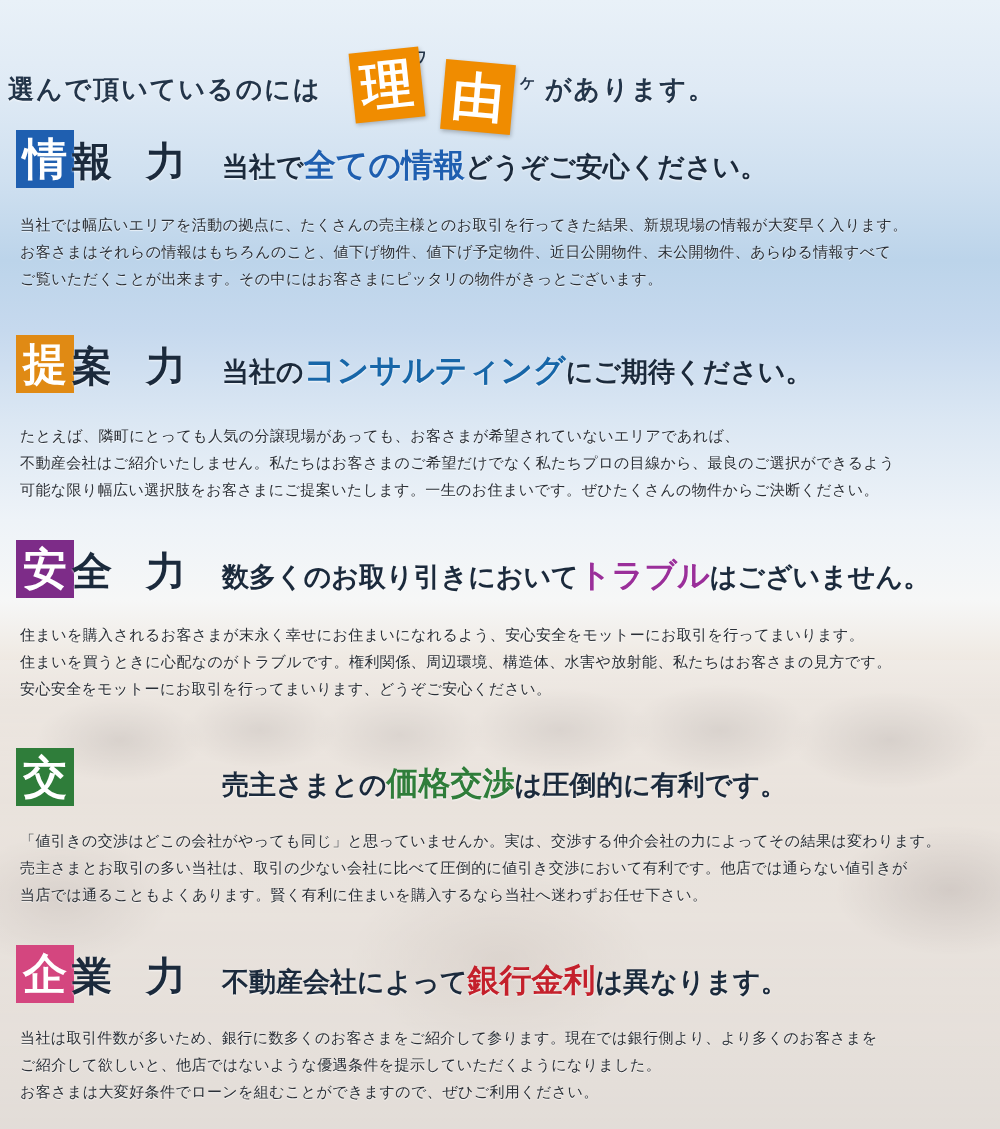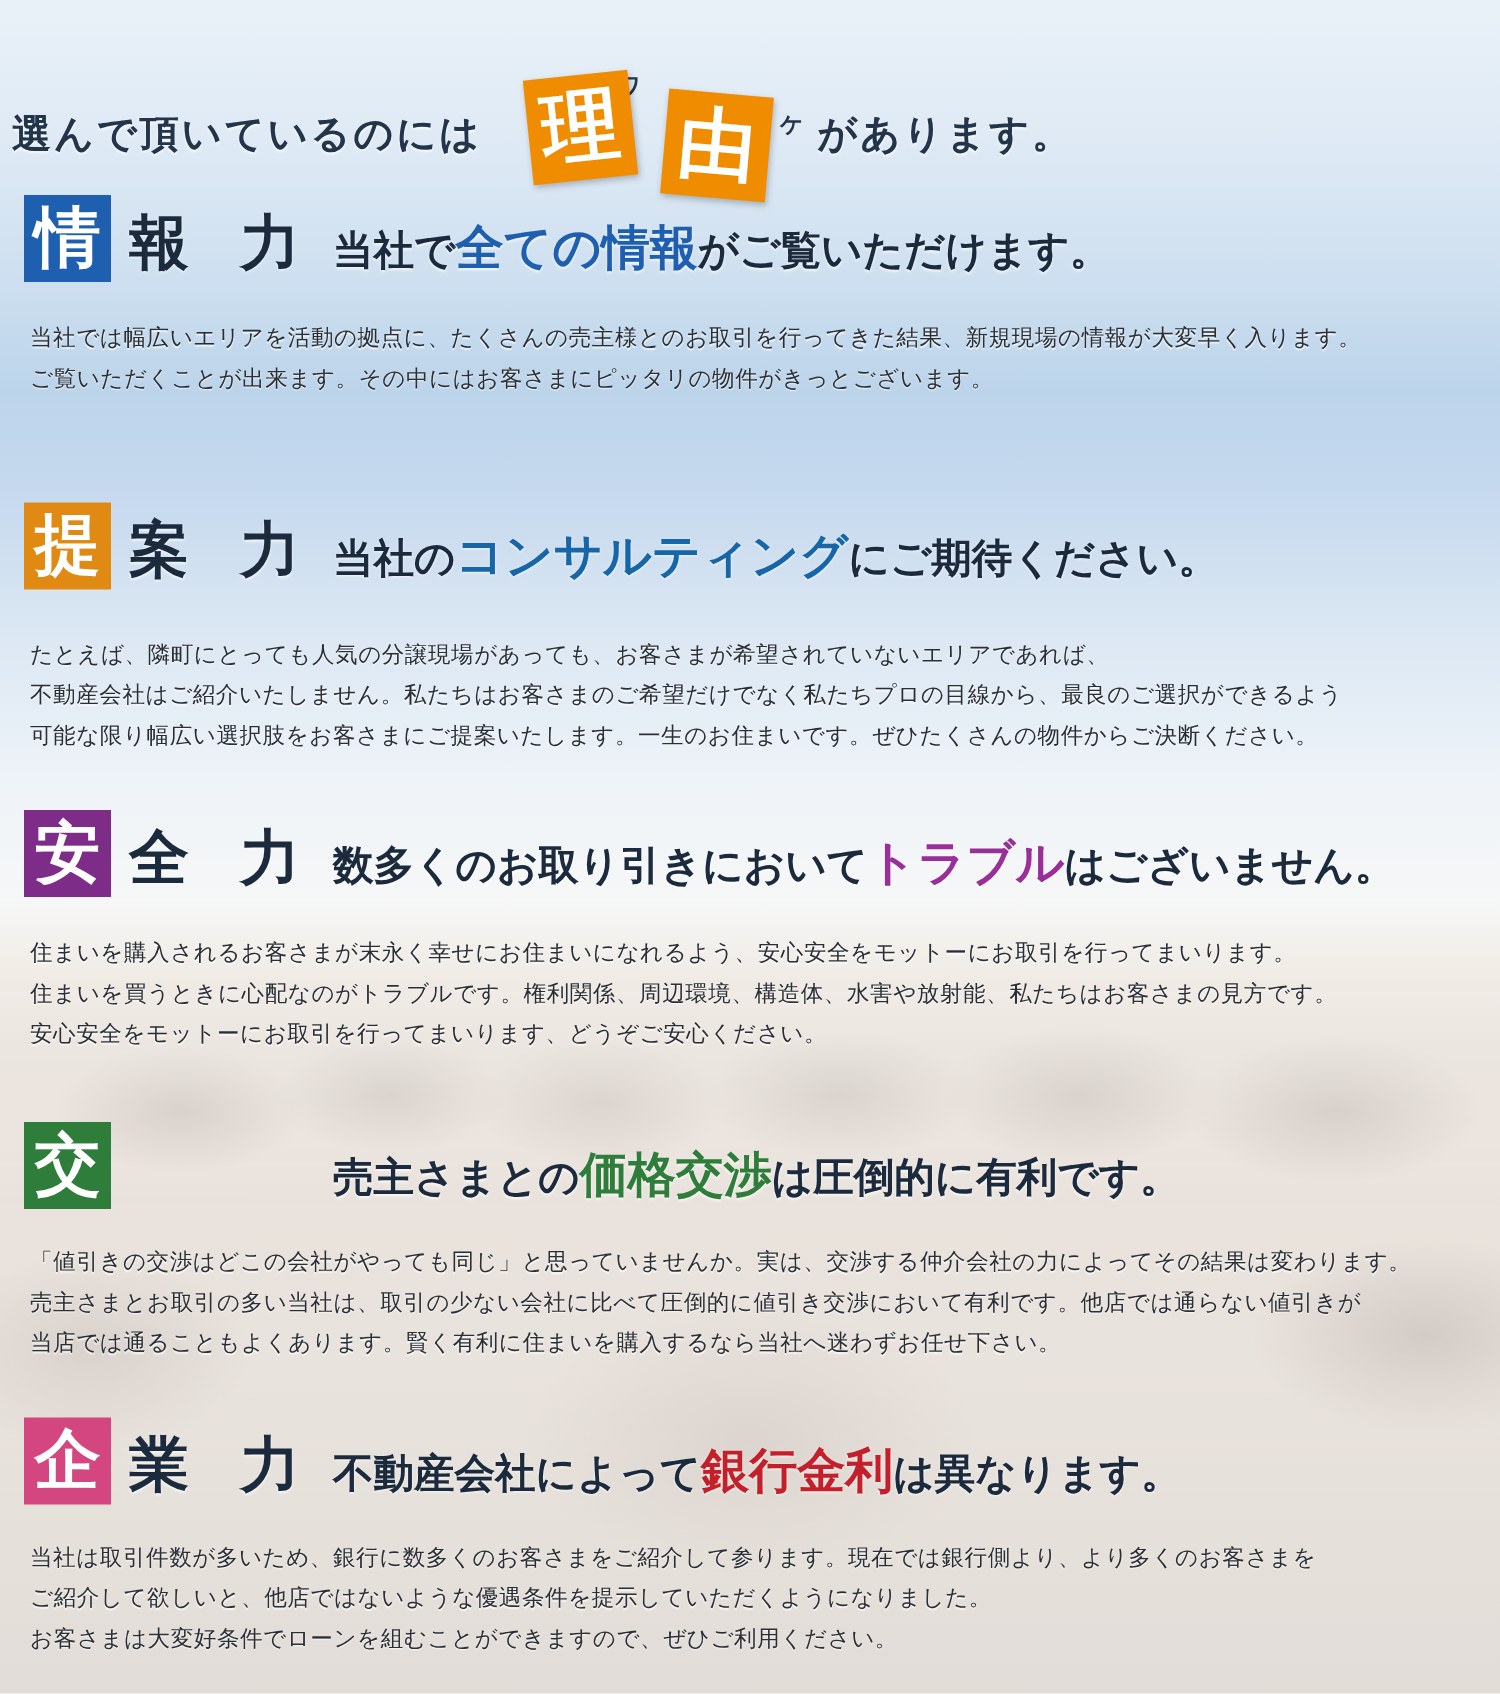--- a/index.html
+++ b/index.html
@@ -126,21 +126,21 @@
     text-align: center;
   }
   .badge-blue   { background: #1f5fb0; }
   .badge-orange { background: #e08a14; }
   .badge-purple { background: #7d2c88; }
   .badge-green  { background: #2f7d3a; }
   .badge-pink   { background: #d4467f; }
 
   .head-kanji2 {
     position: absolute;
-    left: 86px;
+    left: 72px;
     top: 4px;
     font-family: "DejaVu Serif", serif;
     font-size: 40px;
     font-weight: 700;
     color: #1b2a3c;
     letter-spacing: 10px;
     text-shadow: 0 1px 2px rgba(255,255,255,0.75);
   }
   .head-phrase {
     position: absolute;
@@ -200,24 +200,25 @@
       <span class="ruby ruby-ke">ケ</span>
       <span class="kanji-tile tile-ri">理</span>
       <span class="kanji-tile tile-yuu">由</span>
       <span class="tail">があります。</span>
     </div>
 
     <div class="section" id="sec-1">
       <div class="sec-head">
         <span class="badge badge-blue">情</span>
         <span class="head-kanji2">報 力</span>
-        <span class="head-phrase"><span>当社で</span><span class="hl hl-blue">全ての情報</span><span>がご覧いただけます。</span></span>
+        <span class="head-phrase"><span>当社で</span><span class="hl hl-blue">全ての情報</span><span>どうぞご安心ください。</span></span>
       </div>
       <div class="body-text">
         <p>当社では幅広いエリアを活動の拠点に、たくさんの売主様とのお取引を行ってきた結果、新規現場の情報が大変早く入ります。</p>
+        <p>お客さまはそれらの情報はもちろんのこと、値下げ物件、値下げ予定物件、近日公開物件、未公開物件、あらゆる情報すべて</p>
         <p>ご覧いただくことが出来ます。その中にはお客さまにピッタリの物件がきっとございます。</p>
       </div>
     </div>
 
     <div class="section" id="sec-2">
       <div class="sec-head">
         <span class="badge badge-orange">提</span>
         <span class="head-kanji2">案 力</span>
         <span class="head-phrase"><span>当社の</span><span class="hl hl-teal">コンサルティング</span><span>にご期待ください。</span></span>
       </div>

